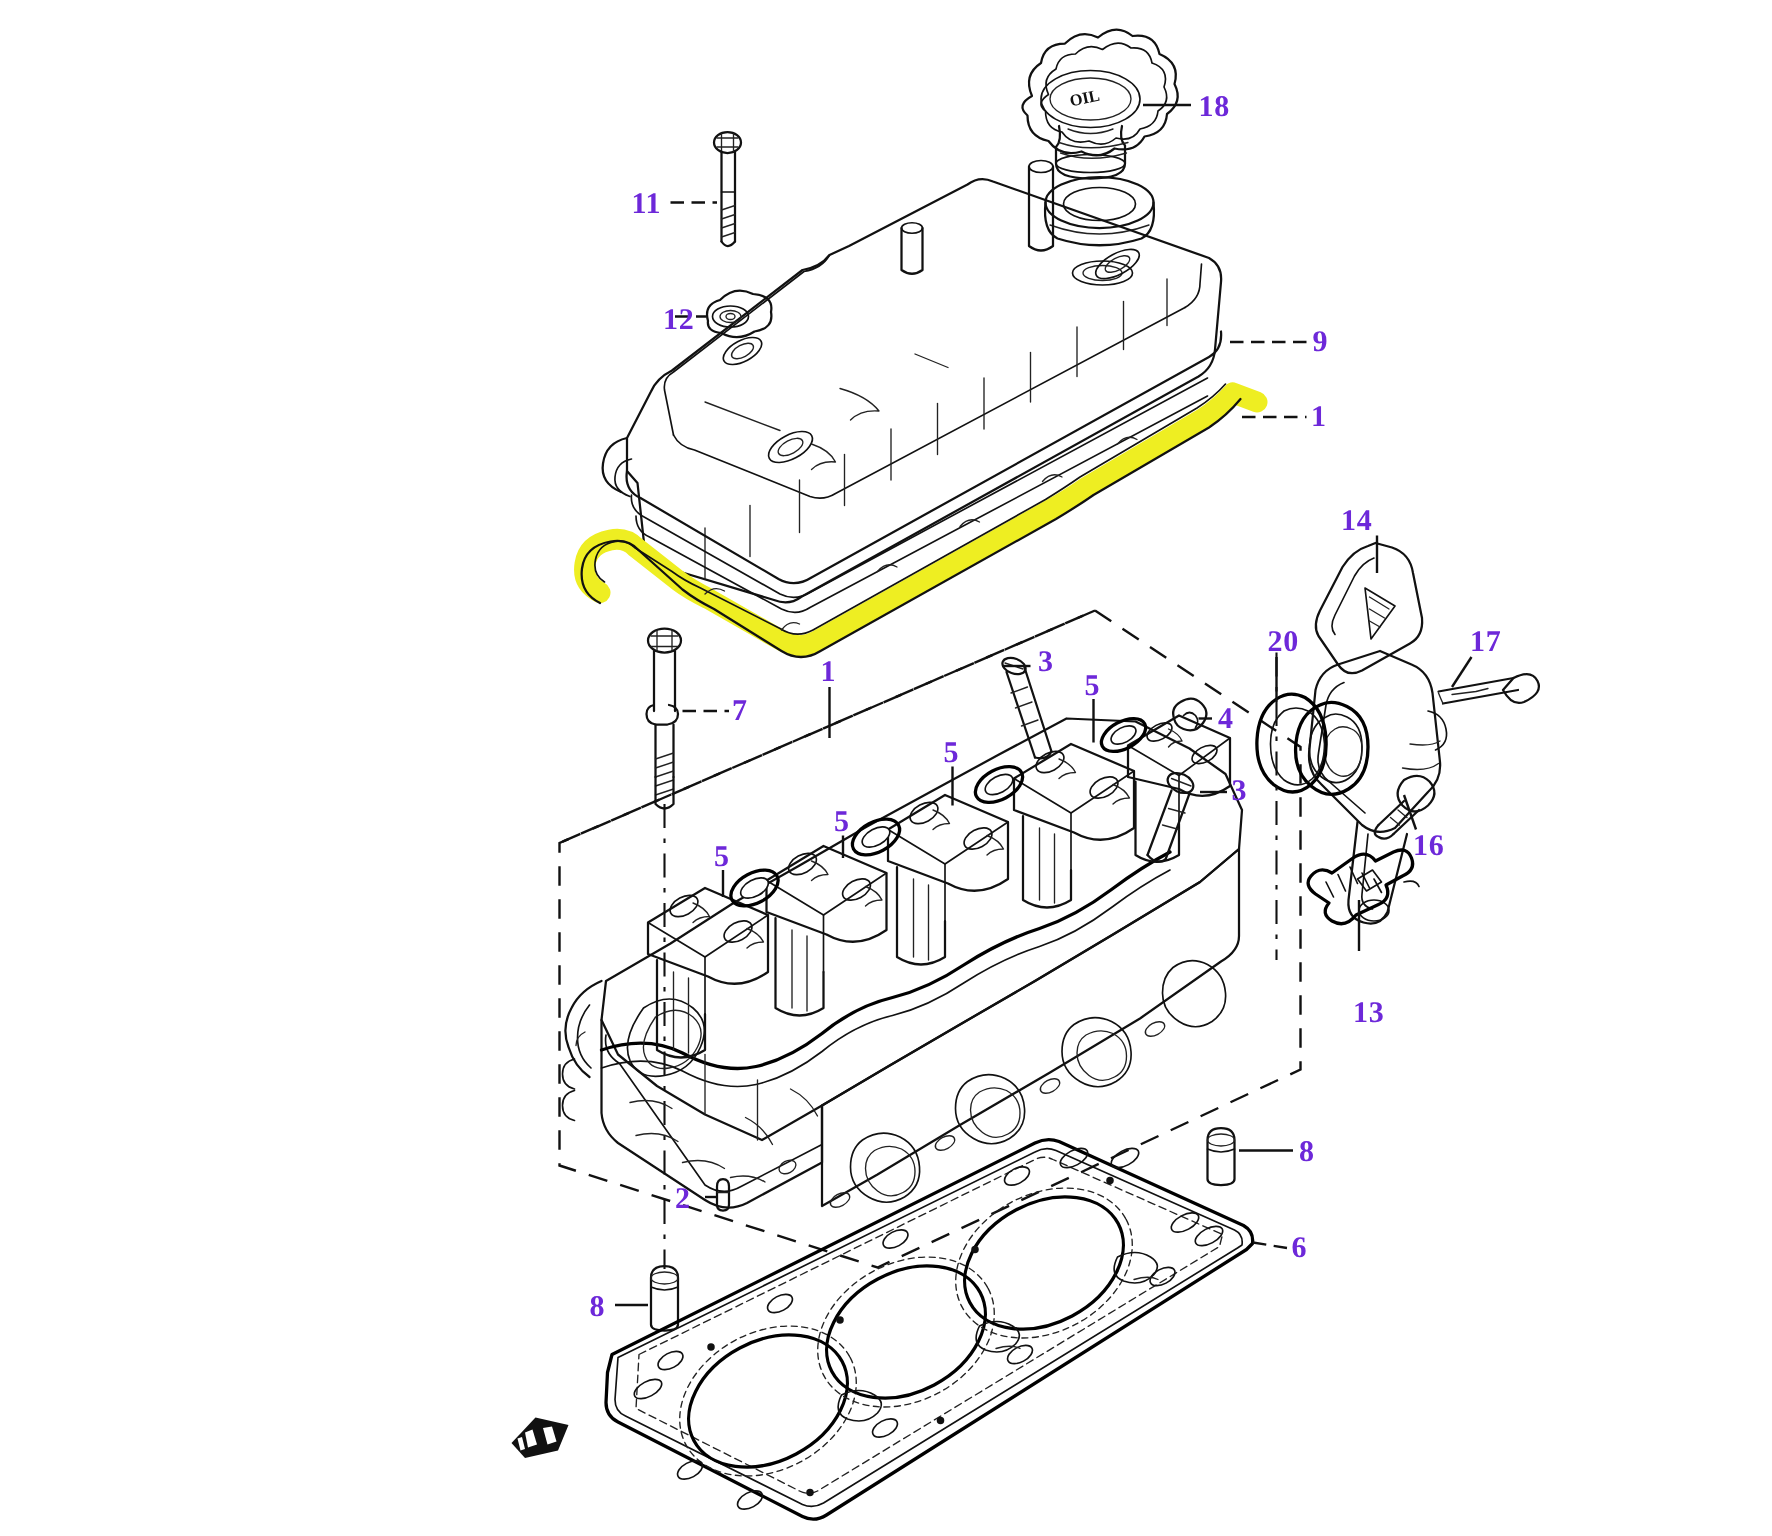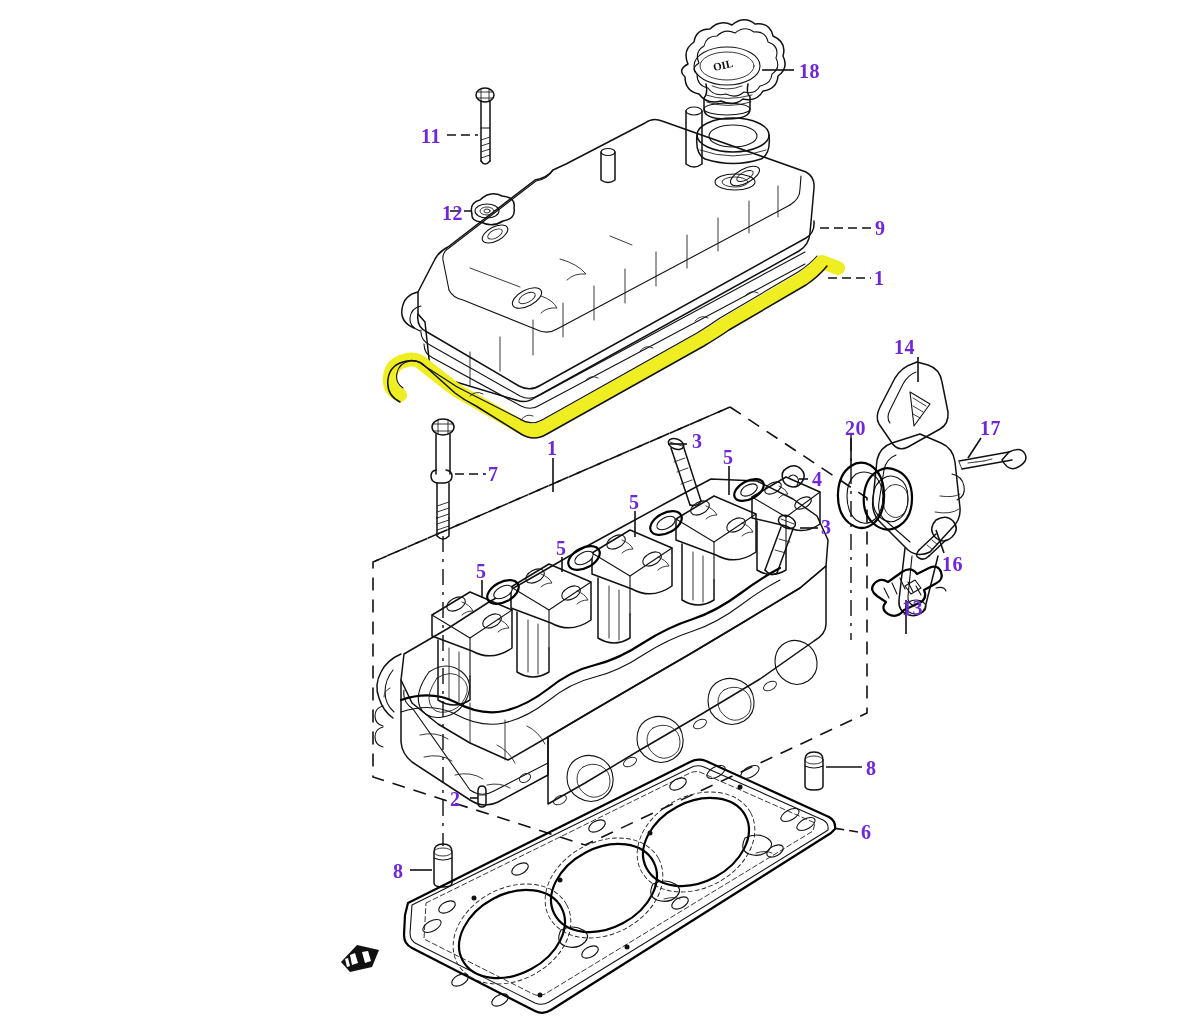--- a/index.html
+++ b/index.html
@@ -576,20 +576,20 @@
   <div class="callout-label" style="left:629px; top:492px;">5</div>
   <div class="callout-label" style="left:723px; top:447px;">5</div>
   <div class="callout-label" style="left:861px; top:822px;">6</div>
   <div class="callout-label" style="left:488px; top:464px;">7</div>
   <div class="callout-label" style="left:866px; top:758px;">8</div>
   <div class="callout-label" style="left:393px; top:861px;">8</div>
   <div class="callout-label" style="left:875px; top:218px;">9</div>
   <div class="callout-label" style="left:874px; top:268px;">1</div>
   <div class="callout-label" style="left:421px; top:126px;">11</div>
   <div class="callout-label" style="left:404px; top:203px;margin-left:38px;">12</div>
-  <div class="callout-label" style="left:902px; top:598px;">13</div>
+  <div class="callout-label" style="left:902px; top:665px;">13</div>
   <div class="callout-label" style="left:894px; top:337px;">14</div>
   <div class="callout-label" style="left:845px; top:418px;">20</div>
   <div class="callout-label" style="left:942px; top:554px;">16</div>
   <div class="callout-label" style="left:980px; top:418px;">17</div>
   <div class="callout-label" style="left:799px; top:61px;">18</div>
 
 </div>
 
 </body></html>

